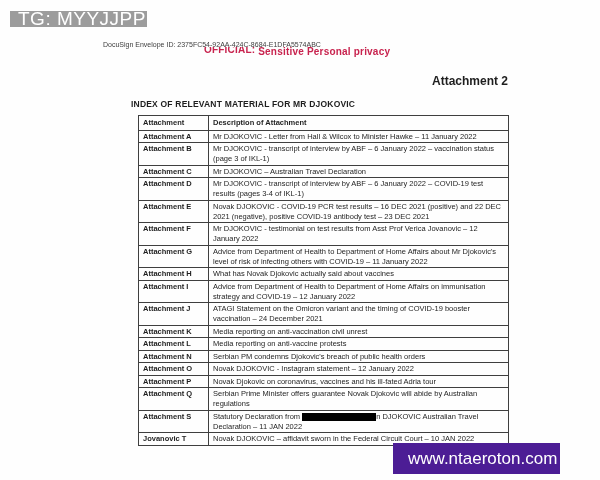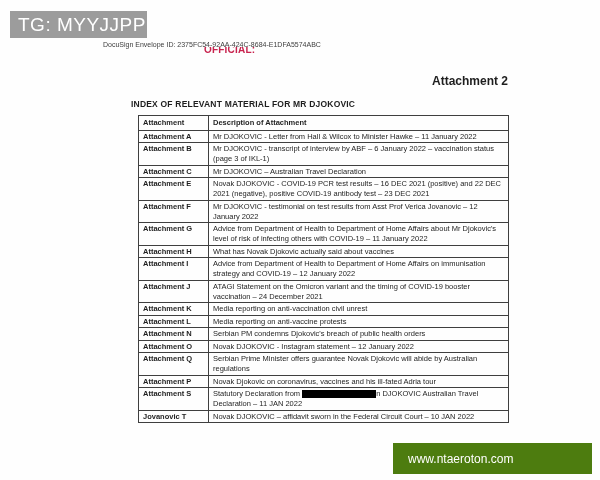--- a/index.html
+++ b/index.html
@@ -12,21 +12,21 @@
     position: relative;
     width: 600px;
     height: 480px;
     background: #fefefe;
     overflow: hidden;
   }
   
   #tg-box {
     position: absolute;
     left: 10px; top: 11px;
-    width: 137px; height: 27px;
+    width: 137px; height: 16px;
     background: #9c9c9c;
     color: #ffffff;
     font-size: 19px;
     display: flex;
     align-items: center;
     padding-left: 8px;
     box-sizing: border-box;
     letter-spacing: 0.5px;
   }
   
@@ -104,43 +104,44 @@
     display: inline-block;
     width: 74px;
     height: 8px;
     background: #000000;
     vertical-align: text-bottom;
   }
   
   #site-box {
     position: absolute;
     left: 393px; top: 443px;
-    width: 199px; height: 31px;
-    background: #4d7c0f;
+    width: 167px; height: 31px;
+    background: #4c1d95;
     color: #ffffff;
-    font-size: 12px;
+    font-size: 17px;
     display: flex;
     align-items: center;
     padding-left: 15px;
     box-sizing: border-box;
   }
 </style>
 </head>
 <body>
 
 <div id="page">
 
   <div id="tg-box">
     <span>TG: MYYJJPP</span>
   </div>
 
   <div id="docusign">DocuSign Envelope ID: 2375FC54-92AA-424C-8684-E1DFA5574ABC</div>
 
   <div id="classification">
     <span class="clip-top"><span>OFFICIAL:</span></span>
+    <span>Sensitive Personal privacy</span>
   </div>
 
   <div id="attachment-label">Attachment 2</div>
 
   <div id="doc-title">INDEX OF RELEVANT MATERIAL FOR MR DJOKOVIC</div>
 
   <table id="index-table">
     <colgroup>
       <col class="col-att">
       <col>
@@ -158,20 +159,24 @@
         </tr>
         <tr>
           <td class="att-cell">Attachment B</td>
           <td>Mr DJOKOVIC - transcript of interview by ABF – 6 January 2022  – vaccination status (page 3 of IKL-1)</td>
         </tr>
         <tr>
           <td class="att-cell">Attachment C</td>
           <td>Mr DJOKOVIC – Australian Travel Declaration</td>
         </tr>
         <tr>
+          <td class="att-cell">Attachment D</td>
+          <td>Mr DJOKOVIC - transcript of interview by ABF – 6 January 2022  – COVID-19 test results (pages 3-4 of IKL-1)</td>
+        </tr>
+        <tr>
           <td class="att-cell">Attachment E</td>
           <td>Novak DJOKOVIC - COVID-19 PCR test results – 16 DEC 2021 (positive) and 22 DEC 2021 (negative), positive COVID-19 antibody test – 23 DEC 2021</td>
         </tr>
         <tr>
           <td class="att-cell">Attachment F</td>
           <td>Mr DJOKOVIC - testimonial on test results from Asst Prof Verica Jovanovic – 12 January 2022</td>
         </tr>
         <tr>
           <td class="att-cell">Attachment G</td>
           <td>Advice from Department of Health to Department of Home Affairs about Mr Djokovic's level of risk of infecting others with COVID-19 – 11 January 2022</td>
@@ -198,26 +203,26 @@
         </tr>
         <tr>
           <td class="att-cell">Attachment N</td>
           <td>Serbian PM condemns Djokovic's breach of public health orders</td>
         </tr>
         <tr>
           <td class="att-cell">Attachment O</td>
           <td>Novak DJOKOVIC - Instagram statement – 12 January 2022</td>
         </tr>
         <tr>
+          <td class="att-cell">Attachment P</td>
+          <td>Novak Djokovic on coronavirus, vaccines and his ill-fated Adria tour</td>
+        </tr>
+        <tr>
           <td class="att-cell">Attachment Q</td>
           <td>Serbian Prime Minister offers guarantee Novak Djokovic will abide by Australian regulations</td>
-        </tr>
-        <tr>
-          <td class="att-cell">Attachment P</td>
-          <td>Novak Djokovic on coronavirus, vaccines and his ill-fated Adria tour</td>
         </tr>
         <tr>
           <td class="att-cell">Attachment S</td>
           <td>Statutory Declaration from <span class="redaction"></span>n DJOKOVIC Australian Travel Declaration – 11 JAN 2022</td>
         </tr>
         <tr>
           <td class="att-cell">Jovanovic T</td>
           <td>Novak DJOKOVIC – affidavit sworn in the Federal Circuit Court – 10 JAN 2022</td>
         </tr>
       </tbody>

